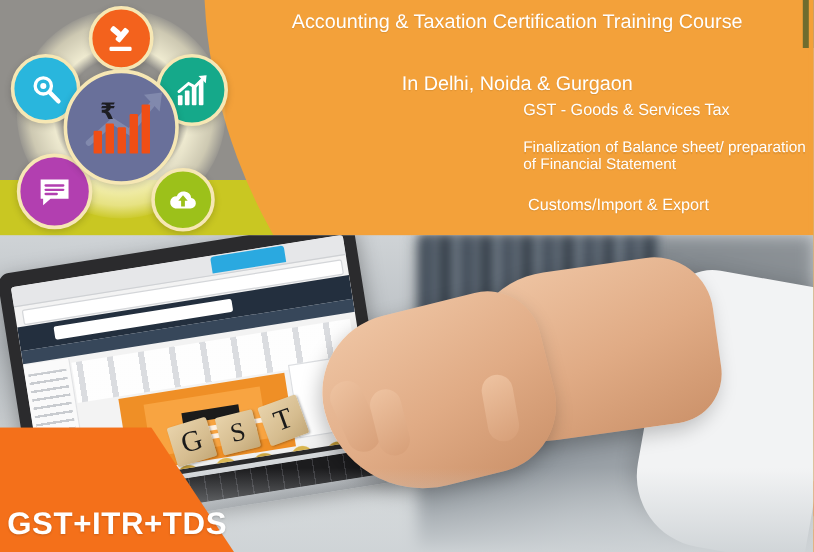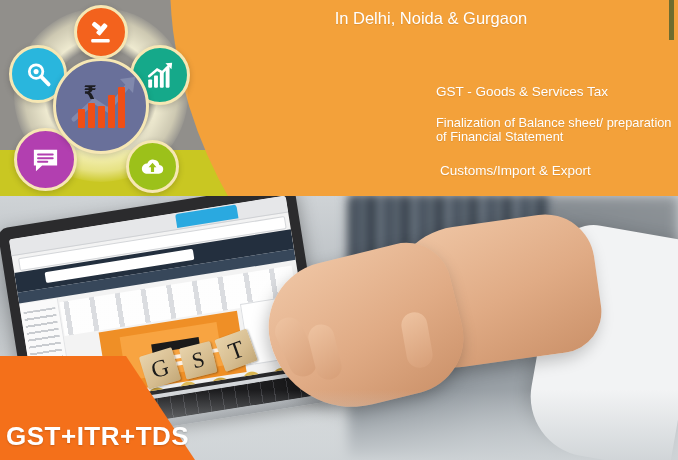--- a/index.html
+++ b/index.html
@@ -161,21 +161,21 @@
     white-space:nowrap;
   }
 
   
   .headline{
     position:absolute;left:196px;top:7px;width:470px;
     text-align:center;color:#ffffff;
     font-size:16.5px;line-height:23px;font-weight:normal;
     text-shadow:0 1px 1px rgba(0,0,0,.10);
   }
-  .headline .l2{display:block;}
+  .headline .l2{display:block;margin-top:29px;}
 
   
   .points{position:absolute;left:436px;top:84px;width:246px;color:#ffffff;}
   .point{
     font-size:13.5px;line-height:16px;margin-bottom:16px;white-space:nowrap;
     text-shadow:0 1px 1px rgba(0,0,0,.10);
   }
   .point.two-line{font-size:12.8px;line-height:13.5px;white-space:normal;}
   .point.indent{padding-left:4px;margin-top:20px;}
 
@@ -259,20 +259,21 @@
     <div class="finger f1"></div>
     <div class="finger f2"></div>
     <div class="finger f3"></div>
     <div class="photo-deskshadow"></div>
   </div>
 
   <div class="bottom-wedge"></div>
   <div class="bottom-wedge-label">GST+ITR+TDS</div>
 
   <div class="headline">
+    <span>Accounting &amp; Taxation Certification Training Course</span>
     <span class="l2">In Delhi, Noida &amp; Gurgaon</span>
   </div>
 
   <div class="points">
     <div class="point">GST - Goods &amp; Services Tax</div>
     <div class="point two-line">Finalization of Balance sheet/ preparation of Financial Statement</div>
     <div class="point indent">Customs/Import &amp; Export</div>
   </div>
 
   <div class="cluster">

